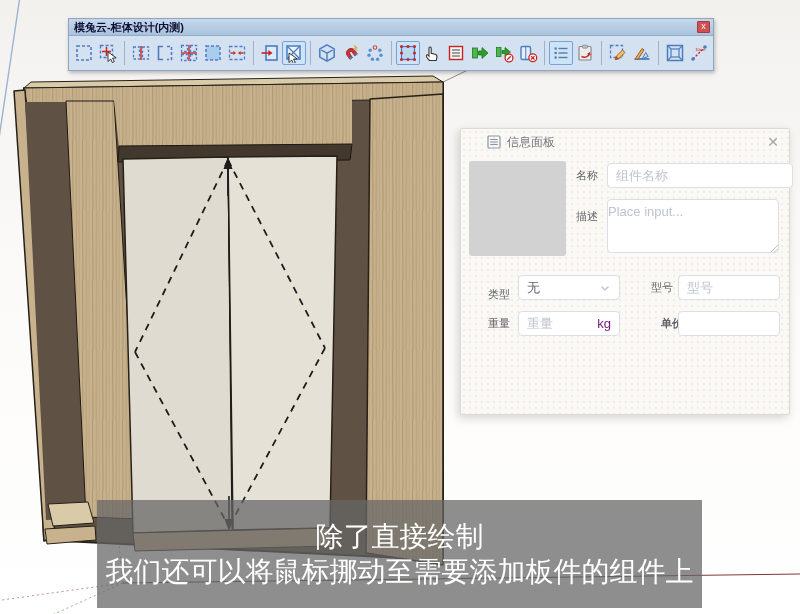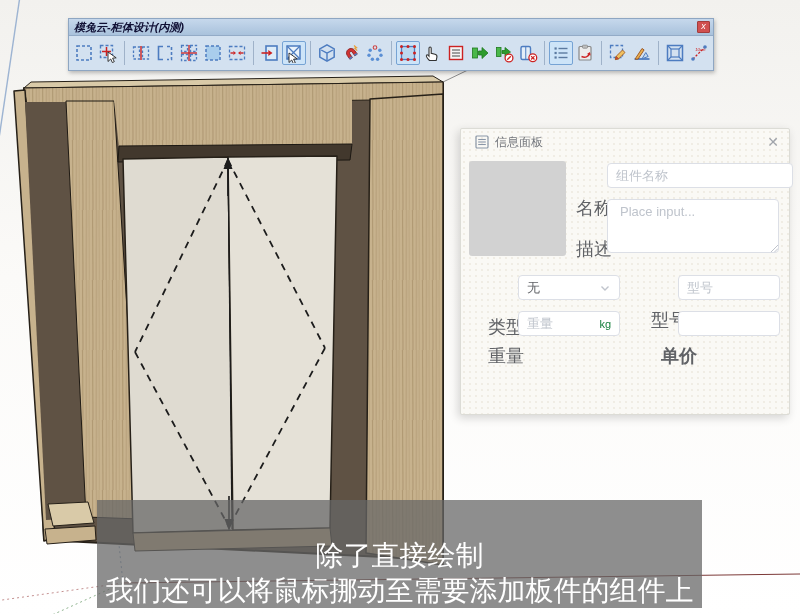--- a/index.html
+++ b/index.html
@@ -16,35 +16,34 @@
     position:relative;
     font-family:"Liberation Sans","DejaVu Sans",sans-serif;
     background:linear-gradient(180deg,#f2f1ee 0%,#fbfaf8 45%,#ffffff 100%);
   }
   
   #scene{position:absolute;left:0;top:0;width:800px;height:614px;}
   
   .subtitle-overlay{
     position:absolute;left:97px;top:500px;width:605px;height:108px;
     background:var(--overlay-bg);
-    display:flex;flex-direction:column;justify-content:flex-end;align-items:center;
+    display:flex;flex-direction:column;justify-content:center;align-items:center;
     z-index:20;
   }
   .subtitle-line{
     color:#ffffff;
     font-family:"Liberation Serif","DejaVu Serif",serif;
     font-size:28px;line-height:35px;white-space:nowrap;text-align:center;
   }
   
   .plugin-window{
     position:absolute;left:68px;top:18px;width:646px;height:53px;
     border:1px solid #8ea6c2;background:var(--toolbar-bg);
     box-shadow:1px 2px 4px rgba(0,0,0,0.25);
     z-index:30;
-    font-style:italic;
   }
   .plugin-titlebar{
     height:17px;display:flex;align-items:center;
     background:linear-gradient(180deg,var(--titlebar-top),var(--titlebar-bottom));
     border-bottom:1px solid #93abc7;
     padding:0 3px 0 5px;
   }
   .plugin-title{font-size:11px;font-weight:bold;color:#101035;flex:1;white-space:nowrap;overflow:hidden;}
   .win-close{
     width:13px;height:12px;background:var(--close-red);border:1px solid #a33c3c;
@@ -62,44 +61,44 @@
   
   .info-panel{
     position:absolute;left:460px;top:128px;width:330px;height:287px;
     background:var(--panel-bg);
     background-image:radial-gradient(rgba(205,195,170,0.22) 1px,transparent 1px);
     background-size:6px 6px;
     border:1px solid #dcdcd6;border-radius:2px;
     box-shadow:-2px 3px 10px rgba(0,0,0,0.16);
     z-index:25;font-size:13px;color:#606266;
   }
-  .panel-header{position:absolute;left:4px;top:0;right:0;height:26px;display:flex;align-items:center;padding:0 10px;}
+  .panel-header{position:absolute;left:16px;top:0;right:0;height:26px;display:flex;align-items:center;padding:0 10px;}
   .panel-header-icon{width:14px;height:14px;margin-right:6px;}
   .panel-title{font-size:12px;color:#73767c;flex:1;}
   .panel-close{font-size:14px;color:#a0a4ab;line-height:14px;cursor:default;}
   .img-placeholder{position:absolute;left:8px;top:32px;width:97px;height:95px;background:#d2d2d2;border-radius:3px;}
-  .fld-label{position:absolute;font-size:18px;color:#606266;white-space:nowrap;margin-top:28px;}
+  .fld-label{position:absolute;font-size:11px;color:#606266;white-space:nowrap;}
   .inp{
     position:absolute;border:1px solid #dcdfe6;border-radius:4px;background:#fff;
     font-size:13px;color:#606266;padding:0 8px;outline:none;
     font-family:"Liberation Sans","DejaVu Sans",sans-serif;
   }
   .inp::placeholder{color:#bfc4cc;opacity:1;}
-  textarea.inp{resize:none;padding:4px 12px;line-height:16px;}
+  textarea.inp{resize:none;padding:4px 0;line-height:16px;}
   .ta-grip{position:absolute;right:2px;bottom:2px;pointer-events:none;}
   .select-box{
     position:absolute;border:1px solid #dcdfe6;border-radius:4px;background:#fff;
     display:flex;align-items:center;padding:0 8px;color:#606266;font-size:13px;
   }
   .select-box .val{flex:1;}
   .chev{width:12px;height:12px;}
   .suffix-wrap{position:absolute;display:flex;align-items:center;border:1px solid #dcdfe6;border-radius:4px;background:#fff;padding:0 8px;}
   .suffix-wrap input{border:none;outline:none;flex:1;min-width:0;font-size:13px;color:#606266;padding:0;background:transparent;font-family:inherit;}
   .suffix-wrap input::placeholder{color:#bfc4cc;opacity:1;}
-  .suffix{color:#15803d;font-size:11px;margin-left:12px;}
+  .suffix{color:#701a75;font-size:13px;margin-left:12px;}
 </style>
 </head>
 <body>
 
 <svg id="scene" viewBox="0 0 800 614">
   <defs>
     <pattern id="grain" patternUnits="userSpaceOnUse" width="10" height="70">
       <rect width="10" height="70" style="fill:var(--wood)"></rect>
       <line x1="2.5" y1="0" x2="3" y2="70" stroke="rgba(125,98,60,0.30)" stroke-width="1.2"></line>
       <line x1="6.5" y1="0" x2="6.2" y2="70" stroke="rgba(125,98,60,0.16)" stroke-width="1.6"></line>

